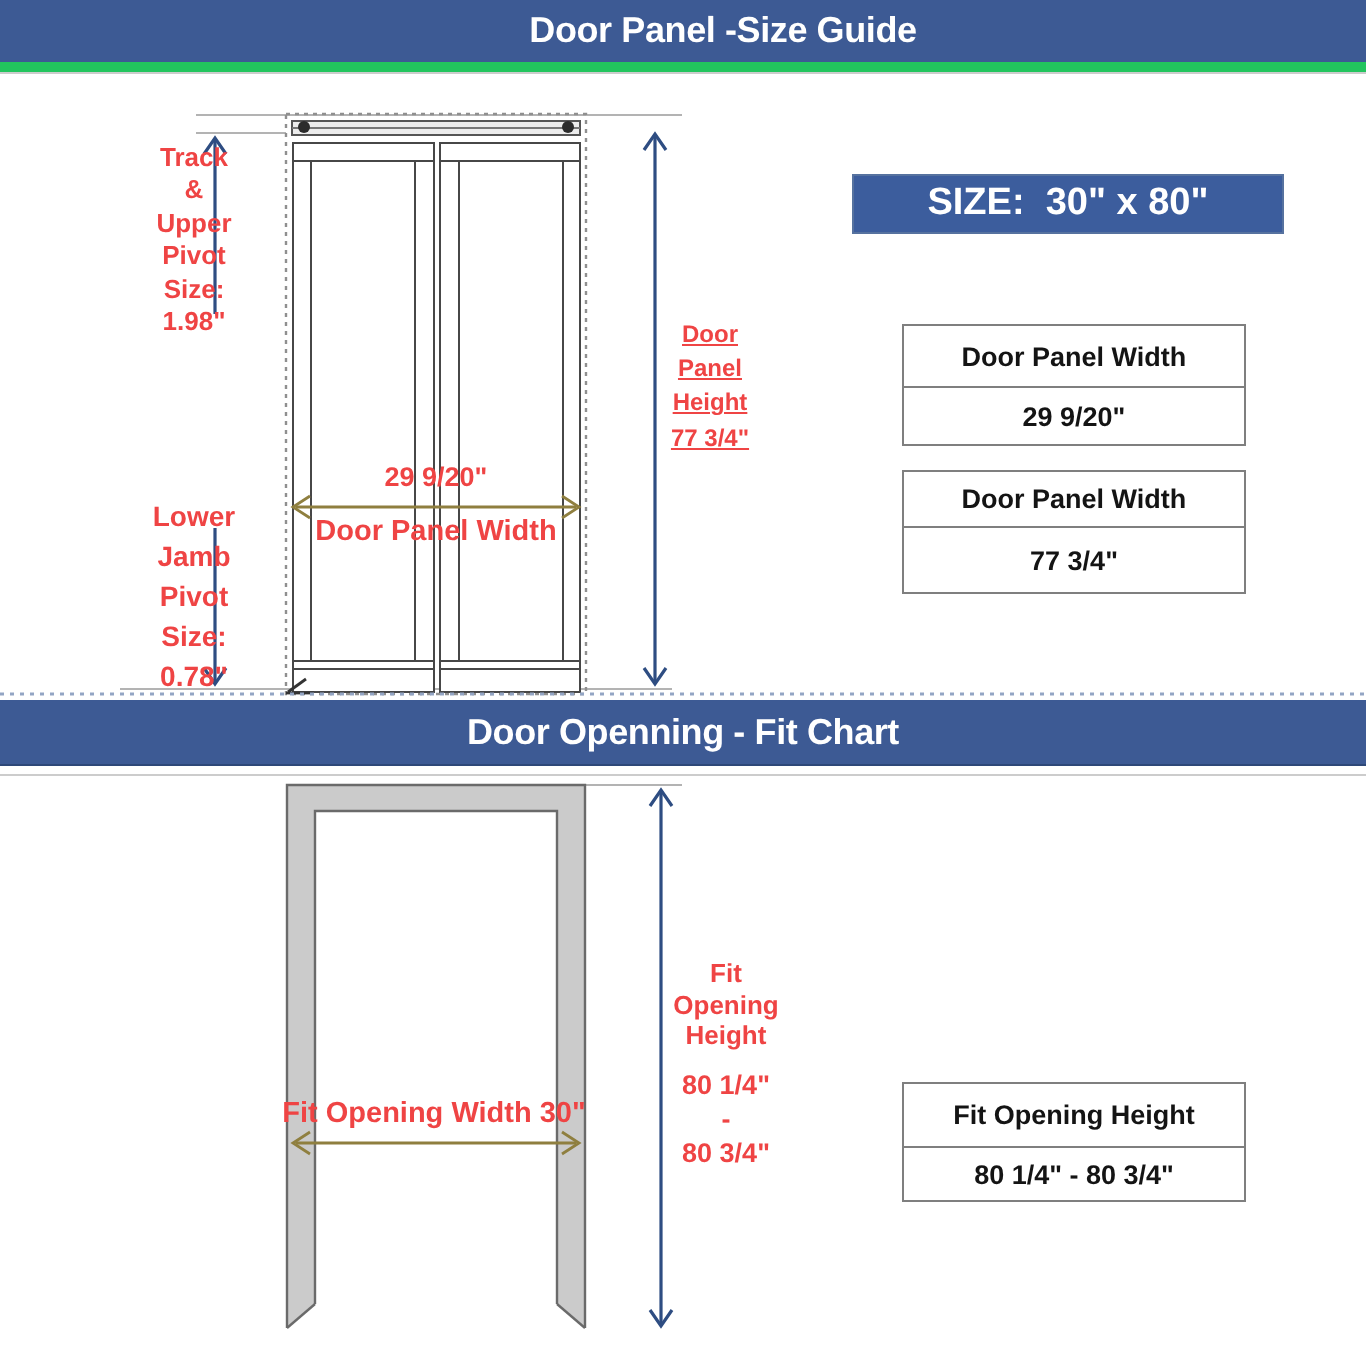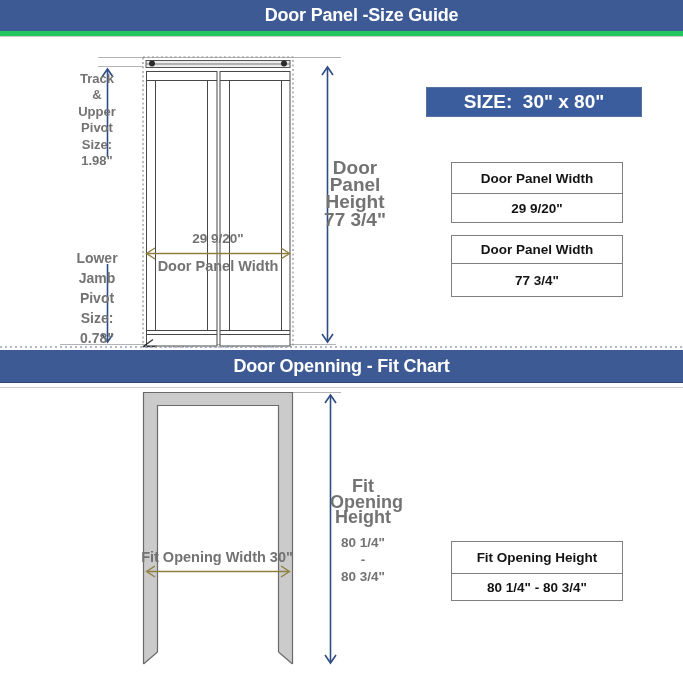--- a/index.html
+++ b/index.html
@@ -16,30 +16,30 @@
   .banner2{top:350px;height:32px;border-bottom:1px solid #2e4878;align-items:center;}
   .hairline{position:absolute;left:0;width:683px;height:1px;background:#cccccc;}
   .badge{
     position:absolute;left:426px;top:87px;width:216px;height:30px;
     background:#3c5d9d;border:1px solid #56729f;box-sizing:border-box;
     color:#ffffff;font-weight:bold;font-size:19px;white-space:pre;
     display:flex;align-items:center;justify-content:center;
   }
   svg.linework{position:absolute;left:0;top:0;}
   .lbl{
-    position:absolute;font-weight:bold;color:#737373;text-align:center;
+    position:absolute;font-weight:bold;color:#ef4444;text-align:center;
     white-space:pre-line;
   }
   .lbl-track{left:55px;top:71px;width:84px;font-size:13px;line-height:16.4px;}
   .lbl-jamb{left:50px;top:248px;width:94px;font-size:14px;line-height:20px;}
-  .lbl-pheight{left:318px;top:159px;width:74px;font-size:19px;line-height:17.2px;}
+  .lbl-pheight{left:318px;top:159px;width:74px;font-size:12px;line-height:17.2px;text-decoration:underline;}
   .lbl-wval{left:158px;top:231px;width:120px;font-size:13.5px;}
   .lbl-wlab{left:141px;top:258px;width:154px;font-size:14.5px;}
   .lbl-fitw{left:118px;top:549px;width:198px;font-size:14.5px;}
-  .lbl-fith{left:330px;top:479px;width:66px;font-size:18px;line-height:15.5px;}
+  .lbl-fith{left:330px;top:479px;width:66px;font-size:13px;line-height:15.5px;}
   .lbl-fithv{left:327px;top:534px;width:72px;font-size:13.5px;line-height:17px;}
   .specbox{
     position:absolute;left:451px;width:172px;background:#ffffff;
     border:1px solid #7f7f7f;box-sizing:border-box;
   }
   .specbox .row{
     display:flex;align-items:center;justify-content:center;
     font-weight:bold;font-size:13.5px;color:#141414;
   }
   .specbox .hdr{border-bottom:1px solid #7f7f7f;}

